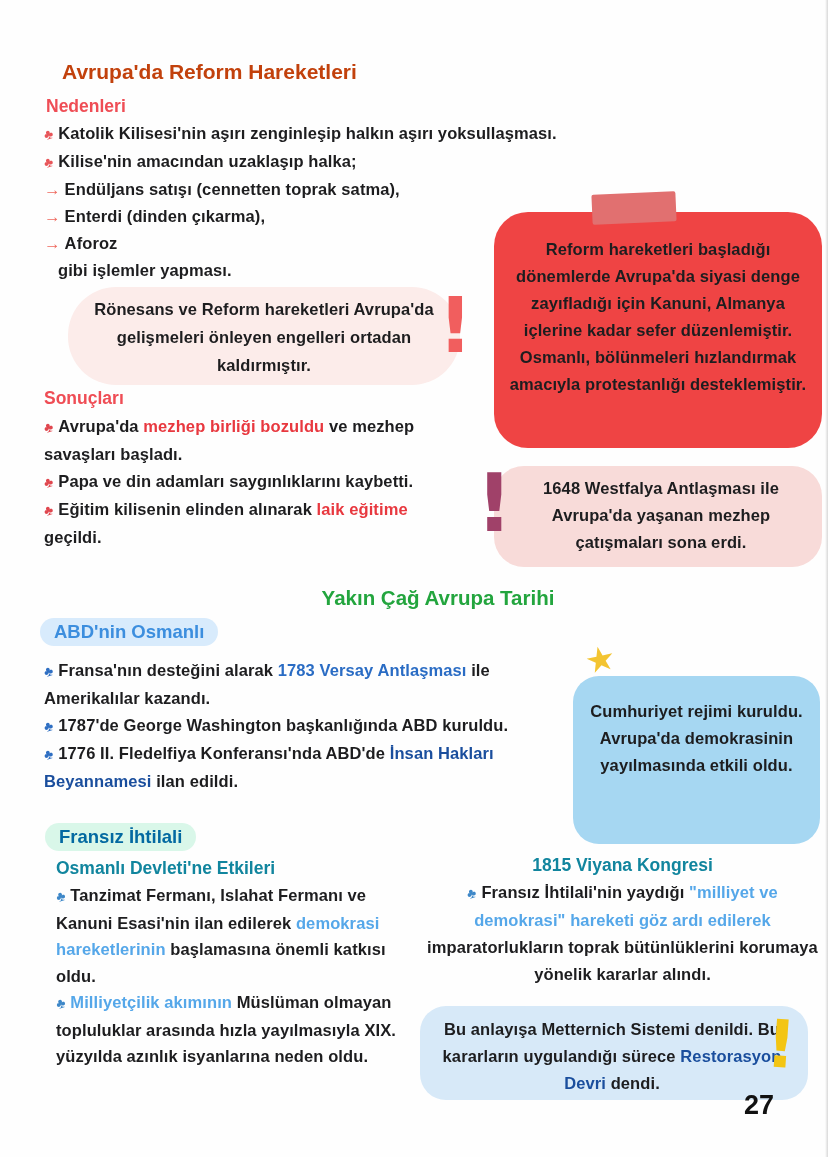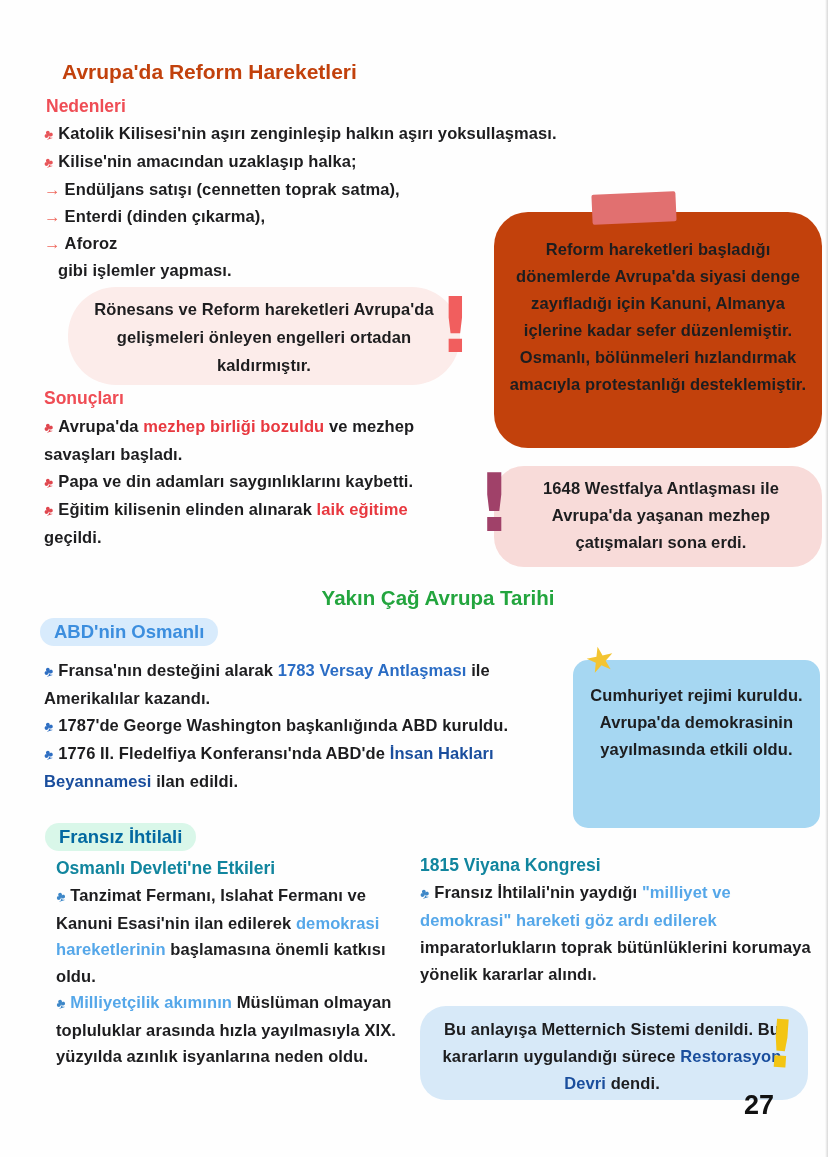--- a/index.html
+++ b/index.html
@@ -55,21 +55,21 @@
     </div>
     <div class="t">
       <span class="arrow">→</span><span>Enterdi (dinden çıkarma),</span>
     </div>
     <div class="t">
       <span class="arrow">→</span><span>Aforoz</span>
     </div>
     <div class="t" style="padding-left:14px;">gibi işlemler yapması.</div>
   </div>
 
-  <div class="abs notebox" style="left:494px;top:212px;width:328px;height:236px;background:#c2410c;border-radius:34px;">
+  <div class="abs notebox" style="left:494px;top:212px;width:328px;height:236px;background:#ef4444;border-radius:34px;">
     <div class="t" style="padding:24px 15px 0 15px;line-height:27px;">Reform hareketleri başladığı dönemlerde Avrupa'da siyasi denge zayıfladığı için Kanuni, Almanya içlerine kadar sefer düzenlemiştir. Osmanlı, bölünmeleri hızlandırmak amacıyla protestanlığı desteklemiştir.</div>
   </div>
   <div class="abs tape" style="left:592px;top:193px;width:84px;height:30px;"></div>
 
   <div class="abs notebox" style="left:68px;top:287px;width:392px;height:98px;background:#fcecea;border-radius:48px;">
     <div class="t" style="padding:8px 16px 0 16px;line-height:28px;">Rönesans ve Reform hareketleri Avrupa'da gelişmeleri önleyen engelleri ortadan kaldırmıştır.</div>
   </div>
   <div class="abs excl" style="left:438px;top:288px;font-size:76px;color:#f15e5e;">!</div>
 
   <div class="abs h-red" style="left:44px;top:388px;">Sonuçları</div>
@@ -101,40 +101,40 @@
       <span class="mk blue">♣</span><span>Fransa'nın desteğini alarak </span><span class="blue-dark" style="font-weight:700;">1783 Versay Antlaşması</span><span> ile Amerikalılar kazandı.</span>
     </div>
     <div class="t">
       <span class="mk blue">♣</span><span>1787'de George Washington başkanlığında ABD kuruldu.</span>
     </div>
     <div class="t">
       <span class="mk blue">♣</span><span>1776 II. Fledelfiya Konferansı'nda ABD'de </span><span class="navy">İnsan Hakları Beyannamesi</span><span> ilan edildi.</span>
     </div>
   </div>
 
-  <div class="abs notebox" style="left:573px;top:660px;width:247px;height:168px;background:#a6d7f2;border-radius:15px;">
+  <div class="abs notebox" style="left:573px;top:676px;width:247px;height:168px;background:#a6d7f2;border-radius:26px;">
     <div class="t" style="padding:22px 8px 0 8px;line-height:27px;">Cumhuriyet rejimi kuruldu. Avrupa'da demokrasinin yayılmasında etkili oldu.</div>
   </div>
   <div class="abs star" style="left:585px;top:642px;">★</div>
 
   <div class="abs" style="left:45px;top:823px;">
     <span class="pill mint">Fransız İhtilali</span>
   </div>
 
   <div class="abs" style="left:56px;top:858px;width:358px;">
     <div class="h-teal">Osmanlı Devleti'ne Etkileri</div>
     <div class="t" style="margin-top:3px;line-height:26.5px;">
       <span class="mk teal">♣</span><span>Tanzimat Fermanı, Islahat Fermanı ve Kanuni Esasi'nin ilan edilerek </span><span class="blue-light">demokrasi hareketlerinin</span><span> başlamasına önemli katkısı oldu.</span>
     </div>
     <div class="t" style="line-height:26.5px;">
       <span class="mk teal">♣</span><span class="blue-light">Milliyetçilik akımının</span><span> Müslüman olmayan topluluklar arasında hızla yayılmasıyla XIX. yüzyılda azınlık isyanlarına neden oldu.</span>
     </div>
   </div>
 
-  <div class="abs" style="left:420px;top:855px;width:405px;">
+  <div class="abs" style="left:420px;top:855px;width:405px;text-align:center;">
     <div class="h-teal">1815 Viyana Kongresi</div>
     <div class="t" style="margin-top:3px;">
       <span class="mk teal">♣</span><span>Fransız İhtilali'nin yaydığı </span><span class="blue-light">"milliyet ve demokrasi" hareketi göz ardı edilerek</span><span> imparatorlukların toprak bütünlüklerini korumaya yönelik kararlar alındı.</span>
     </div>
   </div>
 
   <div class="abs notebox" style="left:420px;top:1006px;width:388px;height:94px;background:#d7e9f8;border-radius:26px;">
     <div class="t" style="padding:10px 22px 0 18px;line-height:27px;">
       <span>Bu anlayışa Metternich Sistemi denildi. Bu kararların uygulandığı sürece </span><span class="navy">Restorasyon Devri</span><span> dendi.</span>
     </div>

